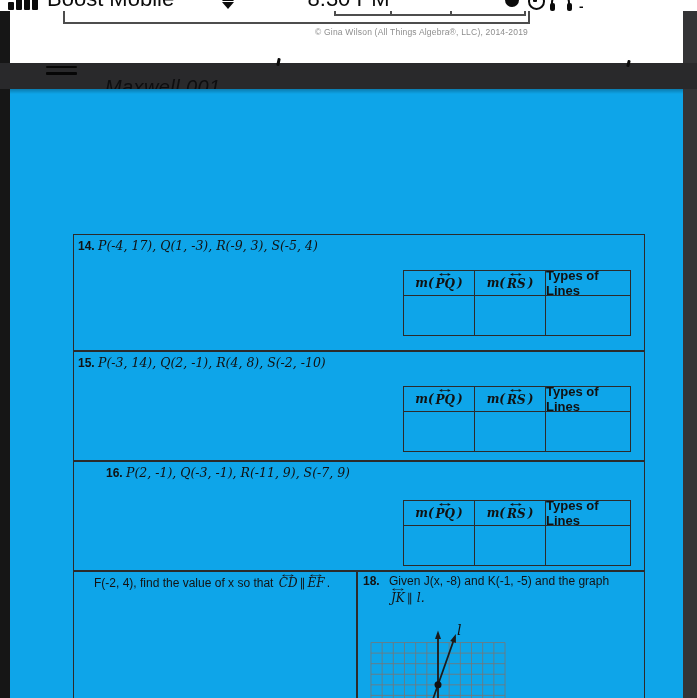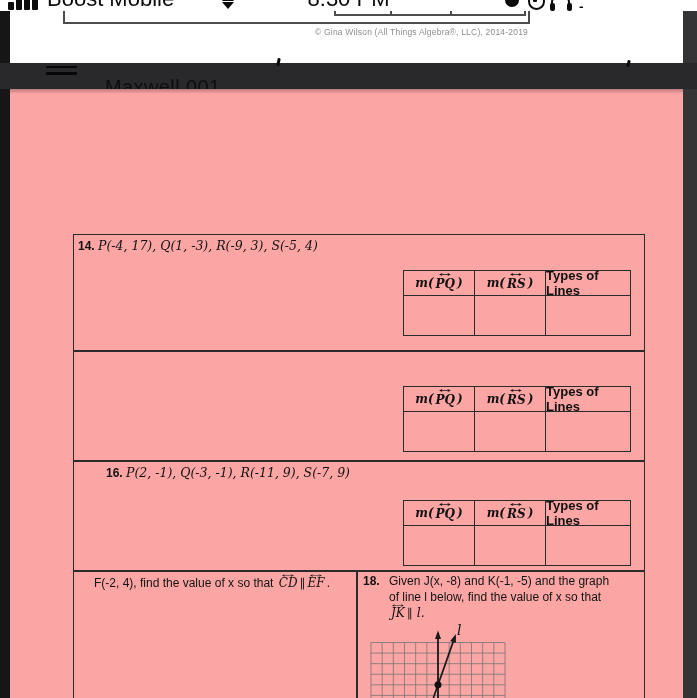--- a/index.html
+++ b/index.html
@@ -39,26 +39,26 @@
   
   .page1{position:absolute;left:10px;top:11px;width:673px;height:52px;background:#fff;}
   .ln{position:absolute;background:#4d4d4d;}
   .copyright{position:absolute;top:17px;right:155px;font-size:8.5px;line-height:9px;color:#8d8d8d;letter-spacing:0.2px;}
   
   .toolbar{position:absolute;left:0;top:63px;width:697px;height:26px;background:#29292b;overflow:hidden;z-index:5;}
   .hamburger{position:absolute;left:46px;top:1px;width:31px;height:16px;cursor:pointer;}
   .hamburger i{position:absolute;left:0;width:31px;height:2.6px;background:#060606;border-radius:1px;}
   .hamburger i:nth-child(1){top:1.5px;}
   .hamburger i:nth-child(2){top:8px;}
-  .tb-title{position:absolute;left:105px;top:13px;font-size:20px;line-height:22px;color:#0d0d0f;letter-spacing:0.4px;white-space:nowrap;}
+  .tb-title{position:absolute;left:105px;top:13px;font-size:20px;line-height:22px;color:#0d0d0f;letter-spacing:0.4px;white-space:nowrap;font-style:italic;}
   .stray{position:absolute;width:3px;background:#0a0a0a;z-index:8;border-radius:1px;}
   .stray1{left:277px;top:58px;height:8px;transform:rotate(12deg);}
   .stray2{left:627px;top:60px;height:7px;transform:rotate(14deg);}
   
-  .page2{position:absolute;left:10px;top:89px;width:673px;height:609px;background:#fca5a5;}
+  .page2{position:absolute;left:10px;top:89px;width:673px;height:609px;background:#0ea5e9;}
   .page2::before{content:"";position:absolute;left:0;top:0;width:100%;height:5px;
                  background:linear-gradient(rgba(0,0,0,0.25),rgba(0,0,0,0));}
   .sheet{position:absolute;left:63px;top:145px;width:572px;height:560px;border:1.8px solid #2b2b2b;box-sizing:border-box;color:#111;}
   .hline{position:absolute;left:0;width:100%;height:1.6px;background:#2b2b2b;}
   .vline{position:absolute;width:1.6px;background:#2b2b2b;}
   .probline{position:absolute;white-space:nowrap;font-size:12px;}
   .pnum{font-weight:bold;font-family:"Liberation Sans",sans-serif;font-size:12px;}
   .coords{font-family:"DejaVu Serif",serif;font-style:italic;font-size:12.5px;}
   
   .slopes{position:absolute;width:228px;height:66px;border:1.5px solid #2b2b2b;box-sizing:border-box;display:flex;flex-direction:column;}
@@ -142,20 +142,24 @@
             </div>
           <div class="s-c3 types">Types of Lines</div>
         </div>
         <div class="s-body">
           <div class="s-c1"></div>
           <div class="s-c2"></div>
           <div class="s-c3"></div>
         </div>
       </div>
 
+      <div class="probline" style="left:4px;top:120px;">
+        <span class="pnum">15.</span>
+        <span class="coords">P(-3, 14), Q(2, -1), R(4, 8), S(-2, -10)</span>
+      </div>
       <div class="slopes" style="left:329px;top:151px;">
         <div class="s-head">
           <div class="s-c1">
               <span class="mvar hd">m(</span>
               <span class="over hd">PQ</span>
               <span class="mvar hd">)</span>
             </div>
           <div class="s-c2">
               <span class="mvar hd">m(</span>
               <span class="over hd">RS</span>
@@ -196,21 +200,20 @@
       </div>
 
       <div class="bodytext" style="position:absolute;left:3px;top:340px;width:275px;">
         <div class="p17-l2"><span>F(-2, 4), find the value of x so that </span><span class="over">CD</span><span>∥</span><span class="over">EF</span><span>.</span></div>
       </div>
 
       <div class="bodytext p18-block" style="left:289px;top:339px;">
         <span class="pnum p18-num">18.</span>
         <div class="p18-lines">
           <div>Given J(x, -8) and K(-1, -5) and the graph</div>
-          <div>of line l below, find the value of x so that</div>
           <div><span class="over">JK</span><span>∥</span><span class="coords"> l.</span></div>
         </div>
       </div>
 
       <svg id="graph-svg" style="left:281px;top:384px;" width="170" height="167" viewBox="0 0 170 167">
         <line x1="15.980000000000004" y1="23.519999999999996" x2="15.980000000000004" y2="150.48000000000002" stroke="#767676" stroke-width="0.8"></line>
           <line x1="27.15" y1="23.519999999999996" x2="27.15" y2="150.48000000000002" stroke="#767676" stroke-width="0.8"></line>
           <line x1="38.32" y1="23.519999999999996" x2="38.32" y2="150.48000000000002" stroke="#767676" stroke-width="0.8"></line>
           <line x1="49.49" y1="23.519999999999996" x2="49.49" y2="150.48000000000002" stroke="#767676" stroke-width="0.8"></line>
           <line x1="60.66" y1="23.519999999999996" x2="60.66" y2="150.48000000000002" stroke="#767676" stroke-width="0.8"></line>

